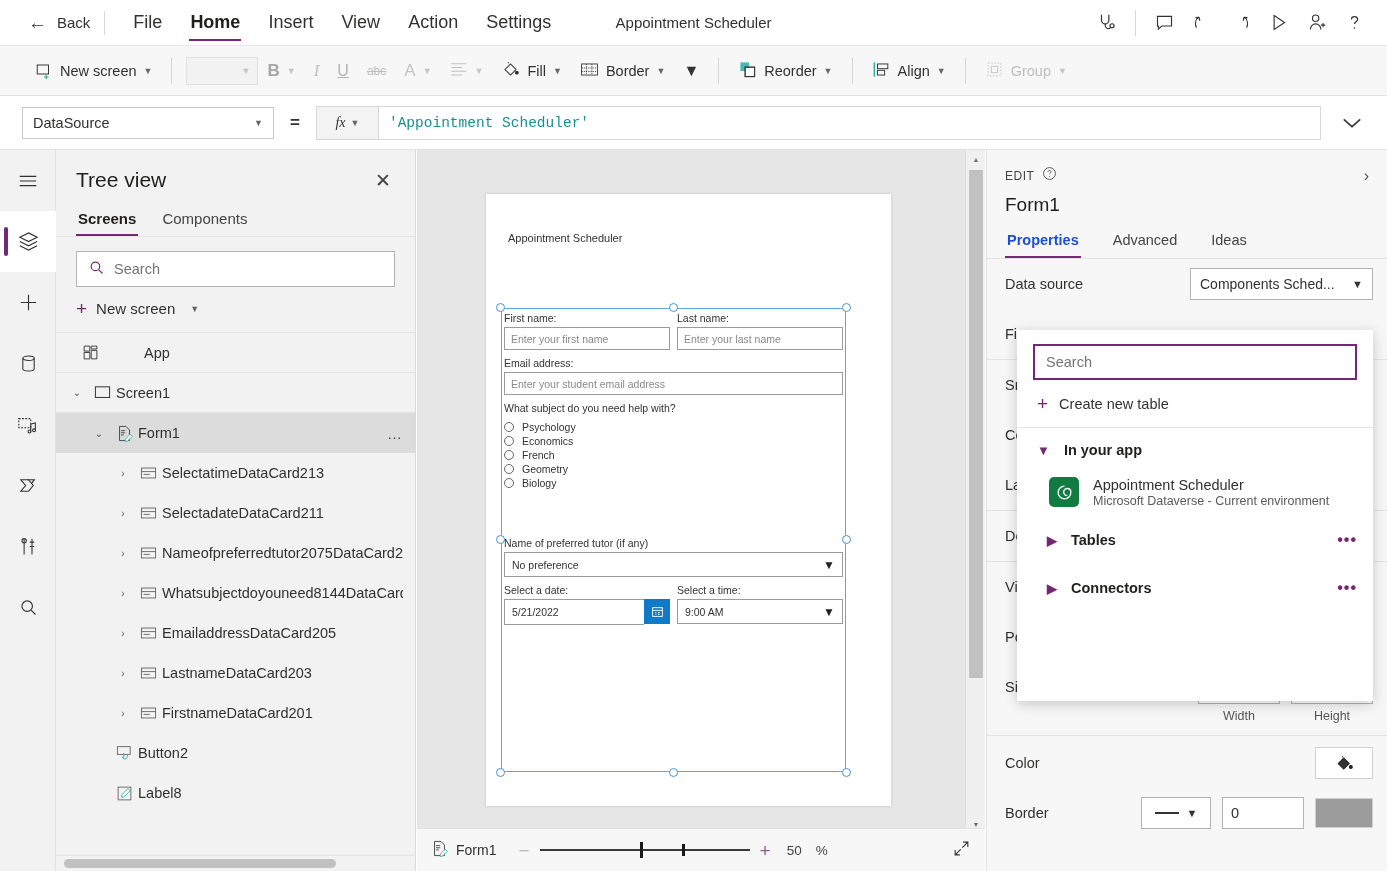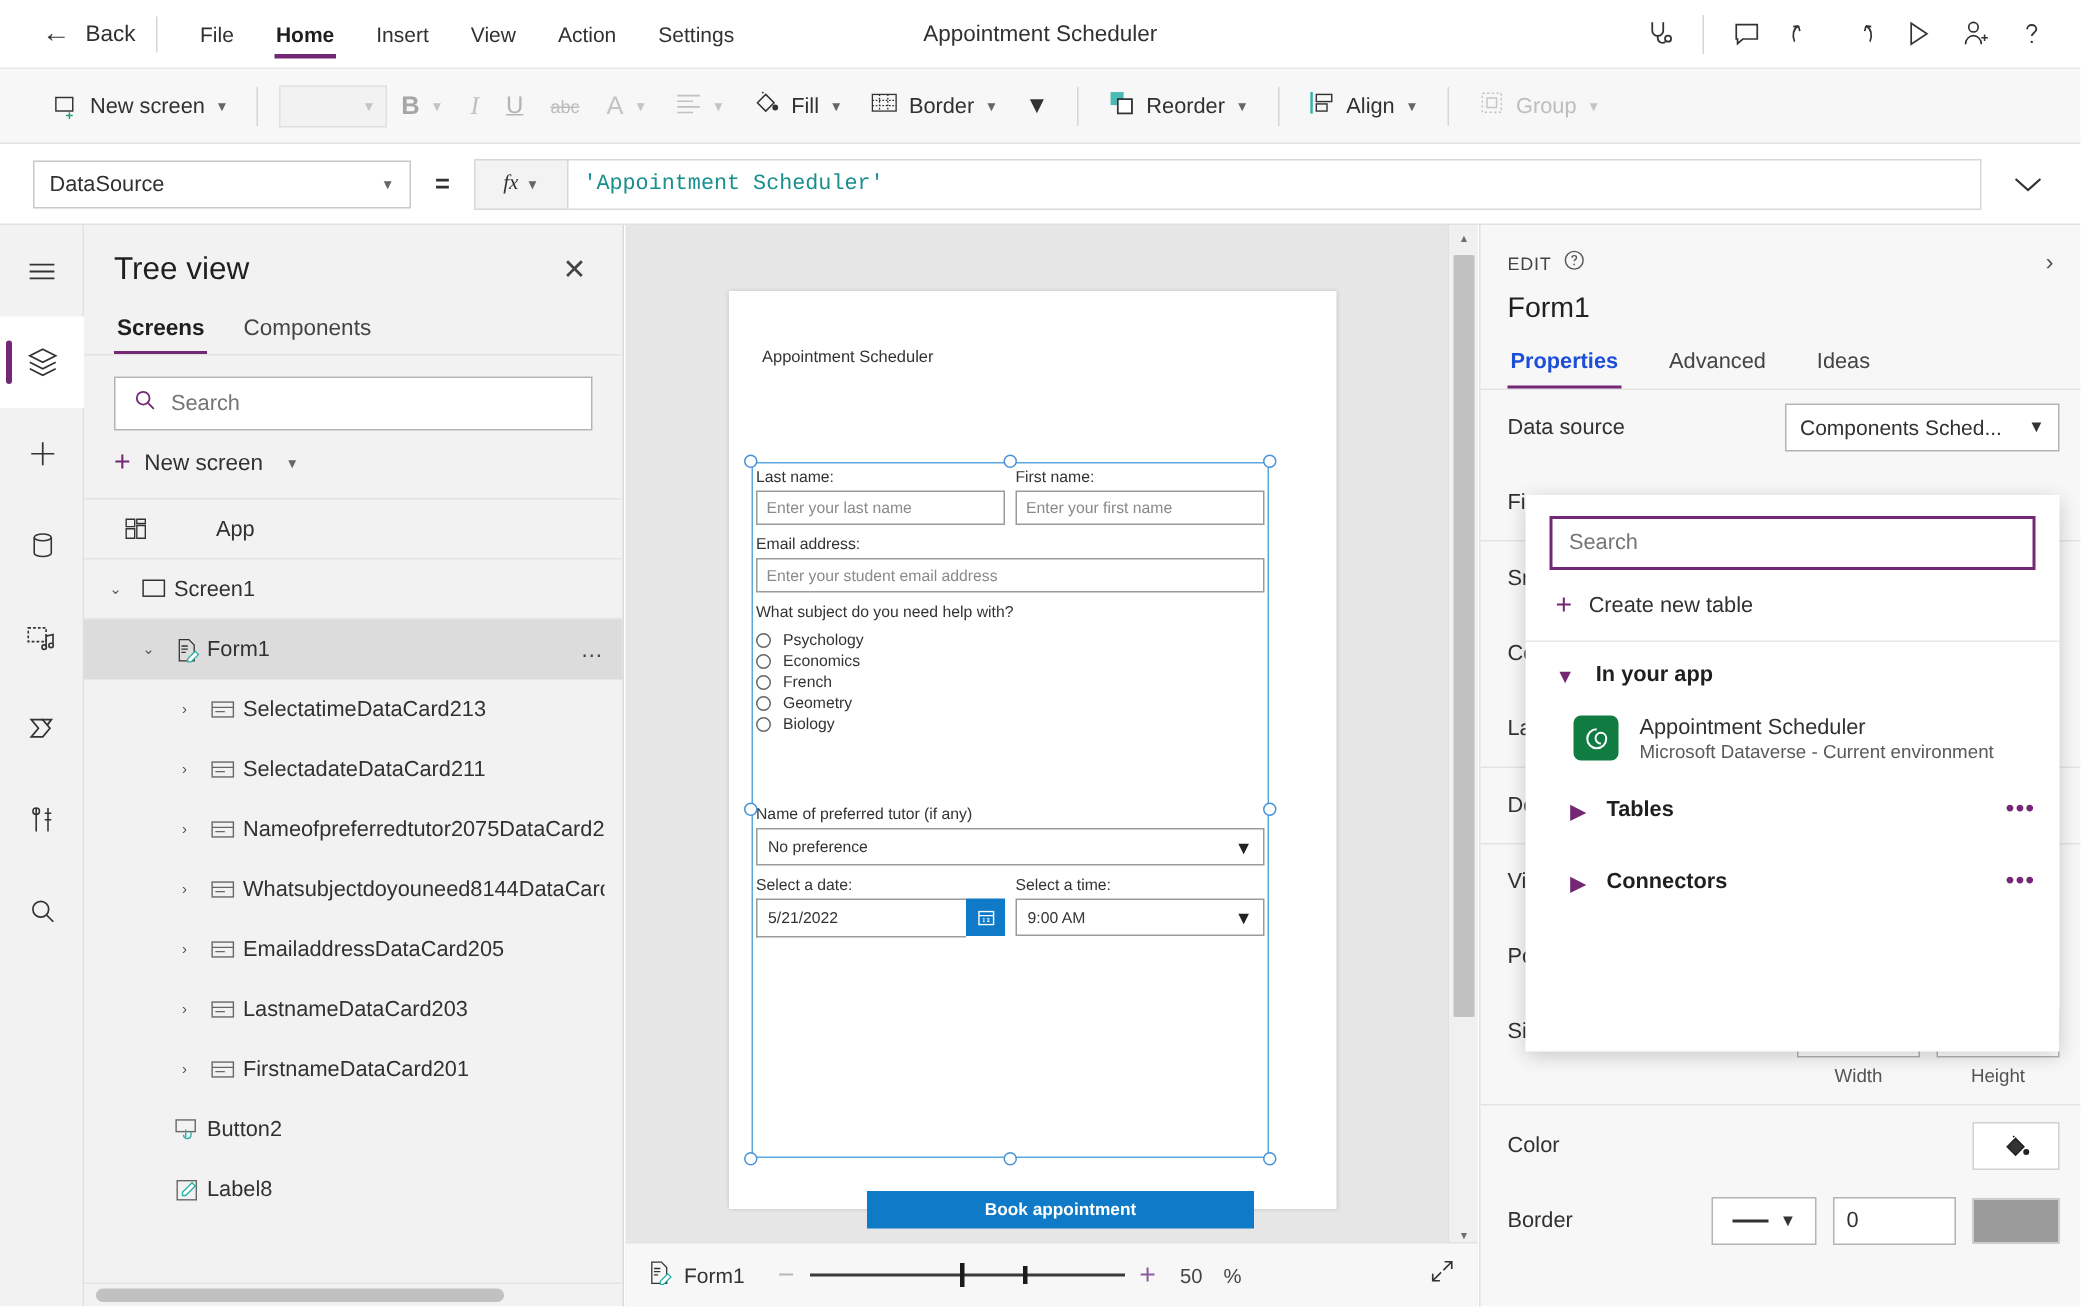--- a/index.html
+++ b/index.html
@@ -19,21 +19,21 @@
     display: flex; align-items: center;
   }
   .back-btn {
     display: flex; align-items: center; gap: 10px;
     margin-left: 28px; color: #323130; font-size: 15px; cursor: pointer;
   }
   .back-arrow { font-size: 19px; line-height: 1; color: #323130; }
   .menu-divider { width: 1px; height: 24px; background: #d6d6d6; margin: 0 14px; }
   .menu-items { display: flex; align-items: center; gap: 0px; }
   .menu-item {
-    position: relative; font-size: 14px; color: #323130;
+    position: relative; font-size: 18px; color: #323130;
     padding: 12px 14px; cursor: pointer; white-space: nowrap;
   }
   .menu-item.active { font-weight: bold; color: #201f1e; }
   .menu-item.active::after {
     content: ""; position: absolute; left: 13px; right: 13px; bottom: 4px;
     height: 2.5px; background: #742774;
   }
   .app-title {
     position: absolute; left: 0; right: 0; text-align: center;
     font-size: 15px; color: #323130; pointer-events: none;
@@ -761,29 +761,29 @@
         <div class="handle h-tr"></div>
         <div class="handle h-ml"></div>
         <div class="handle h-mr"></div>
         <div class="handle h-bl"></div>
         <div class="handle h-bc"></div>
         <div class="handle h-br"></div>
 
         <div class="fcontent">
           <div class="frow fblock">
             <div class="fcol">
+              <div class="flabel">First name:</div>
+              <div class="finput">
+                <span>Enter your first name</span>
+              </div>
+            </div>
+            <div class="fcol">
               <div class="flabel">Last name:</div>
               <div class="finput">
                 <span>Enter your last name</span>
-              </div>
-            </div>
-            <div class="fcol">
-              <div class="flabel">First name:</div>
-              <div class="finput">
-                <span>Enter your first name</span>
               </div>
             </div>
           </div>
 
           <div class="fblock">
             <div class="flabel">Email address:</div>
             <div class="finput">
               <span>Enter your student email address</span>
             </div>
           </div>
@@ -839,23 +839,20 @@
               <div class="flabel">Select a time:</div>
               <div class="fselect">
                 <span>9:00 AM</span>
                 <span class="sc">▼</span>
               </div>
             </div>
           </div>
         </div>
       </div>
 
-      <div class="bookbtn">
-        <span>Book appointment</span>
-      </div>
     </div>
   </div>
 
   <div class="statusbar">
     <div class="sb-left">
       <span>
         <svg width="17" height="17" viewBox="0 0 24 24" fill="none" stroke="#333" stroke-width="1.2">
             <path d="M5 2h9l5 5v15H5z"></path>
             <path d="M7 8h6M7 11h6M7 14h4"></path>
             <path d="M20 13l-7 7v3h3l7-7z" fill="#fff" stroke="#2ab0a8"></path>

